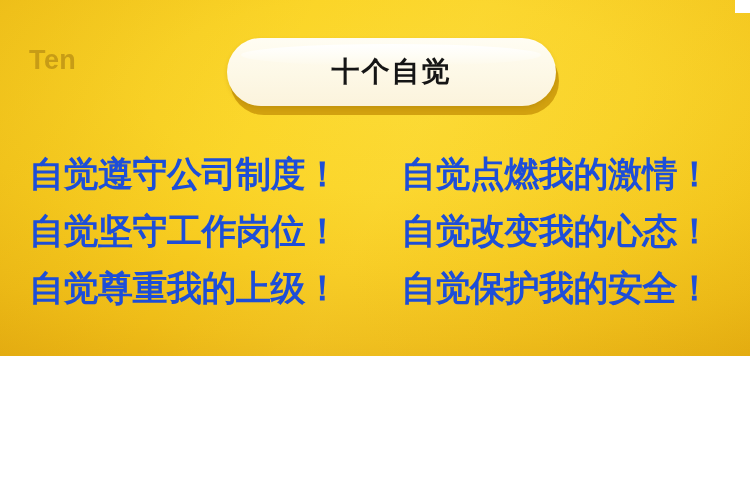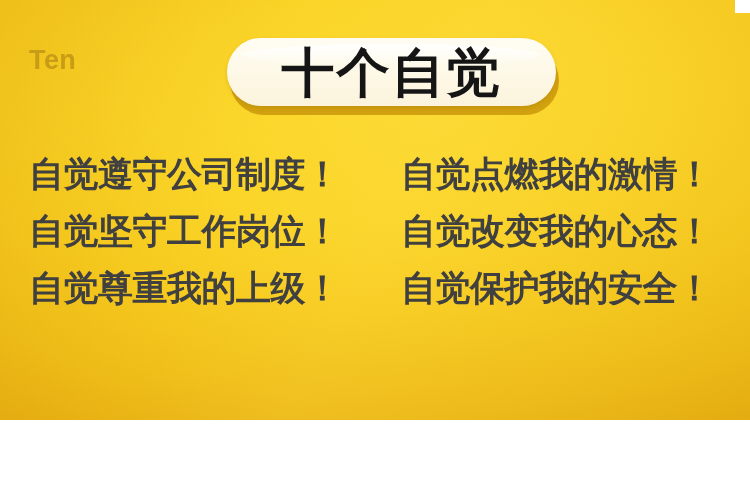--- a/index.html
+++ b/index.html
@@ -3,21 +3,21 @@
 <meta charset="utf-8">
 <style>
   html, body {
     margin: 0;
     padding: 0;
     background: #ffffff;
   }
   #poster {
     position: relative;
     width: 750px;
-    height: 420px;
+    height: 356px;
     overflow: hidden;
     font-family: "Liberation Sans", "DejaVu Sans", sans-serif;
     
     background-color: #e9b512;
   }
   
   #poster .bg-glow {
     position: absolute;
     inset: 0;
     background:
@@ -104,21 +104,21 @@
     top: 6px;
     width: 300px;
     height: 22px;
     border-radius: 50%;
     background: linear-gradient(180deg, rgba(255,255,255,0.95) 0%, rgba(255,255,255,0.0) 100%);
     pointer-events: none;
   }
   .title-text {
     position: relative;
     font-family: "DejaVu Sans", "Liberation Sans", sans-serif;
-    font-size: 53px;
+    font-size: 28px;
     font-weight: bold;
     color: #151515;
     letter-spacing: 2px;
     line-height: 1;
     white-space: nowrap;
   }
 
   
   .slogans {
     position: absolute;
@@ -133,21 +133,21 @@
   .slogan-col.left  { left: 29px; }
   .slogan-col.right { left: 401px; }
 
   .slogan-line {
     display: block;
     height: 57px;
     line-height: 49px;
     font-family: "DejaVu Sans", "Liberation Sans", sans-serif;
     font-size: 35px;
     font-weight: bold;
-    color: #404040;
+    color: #1d4ed8;
     letter-spacing: -0.5px;
     white-space: nowrap;
   }
 </style>
 </head>
 <body>
 
 <div id="poster">
 
   <div class="bg-glow"></div>

